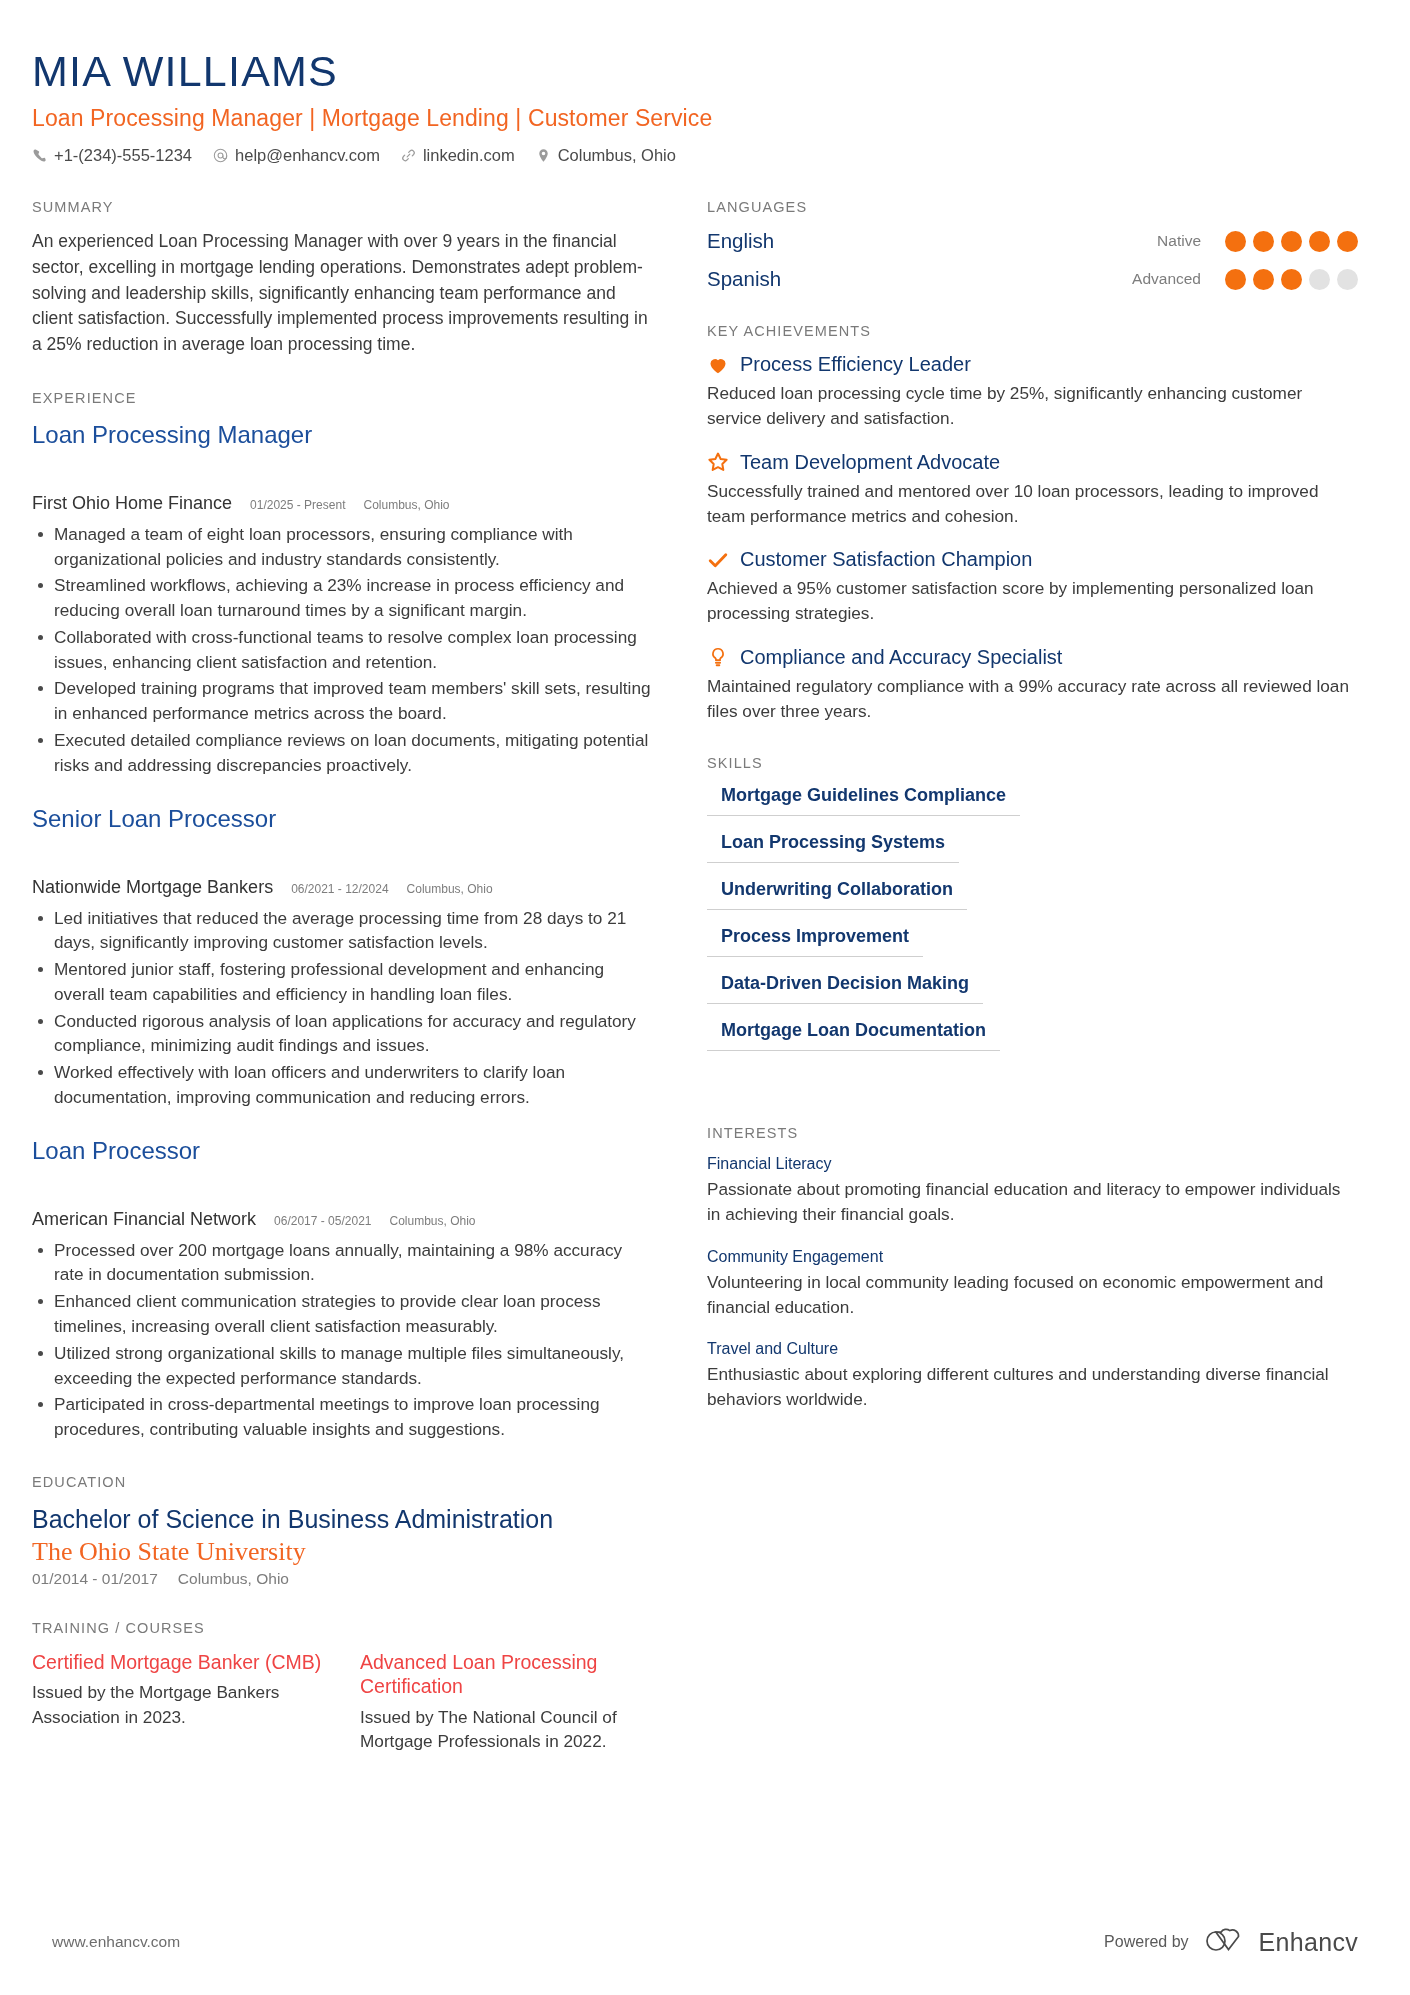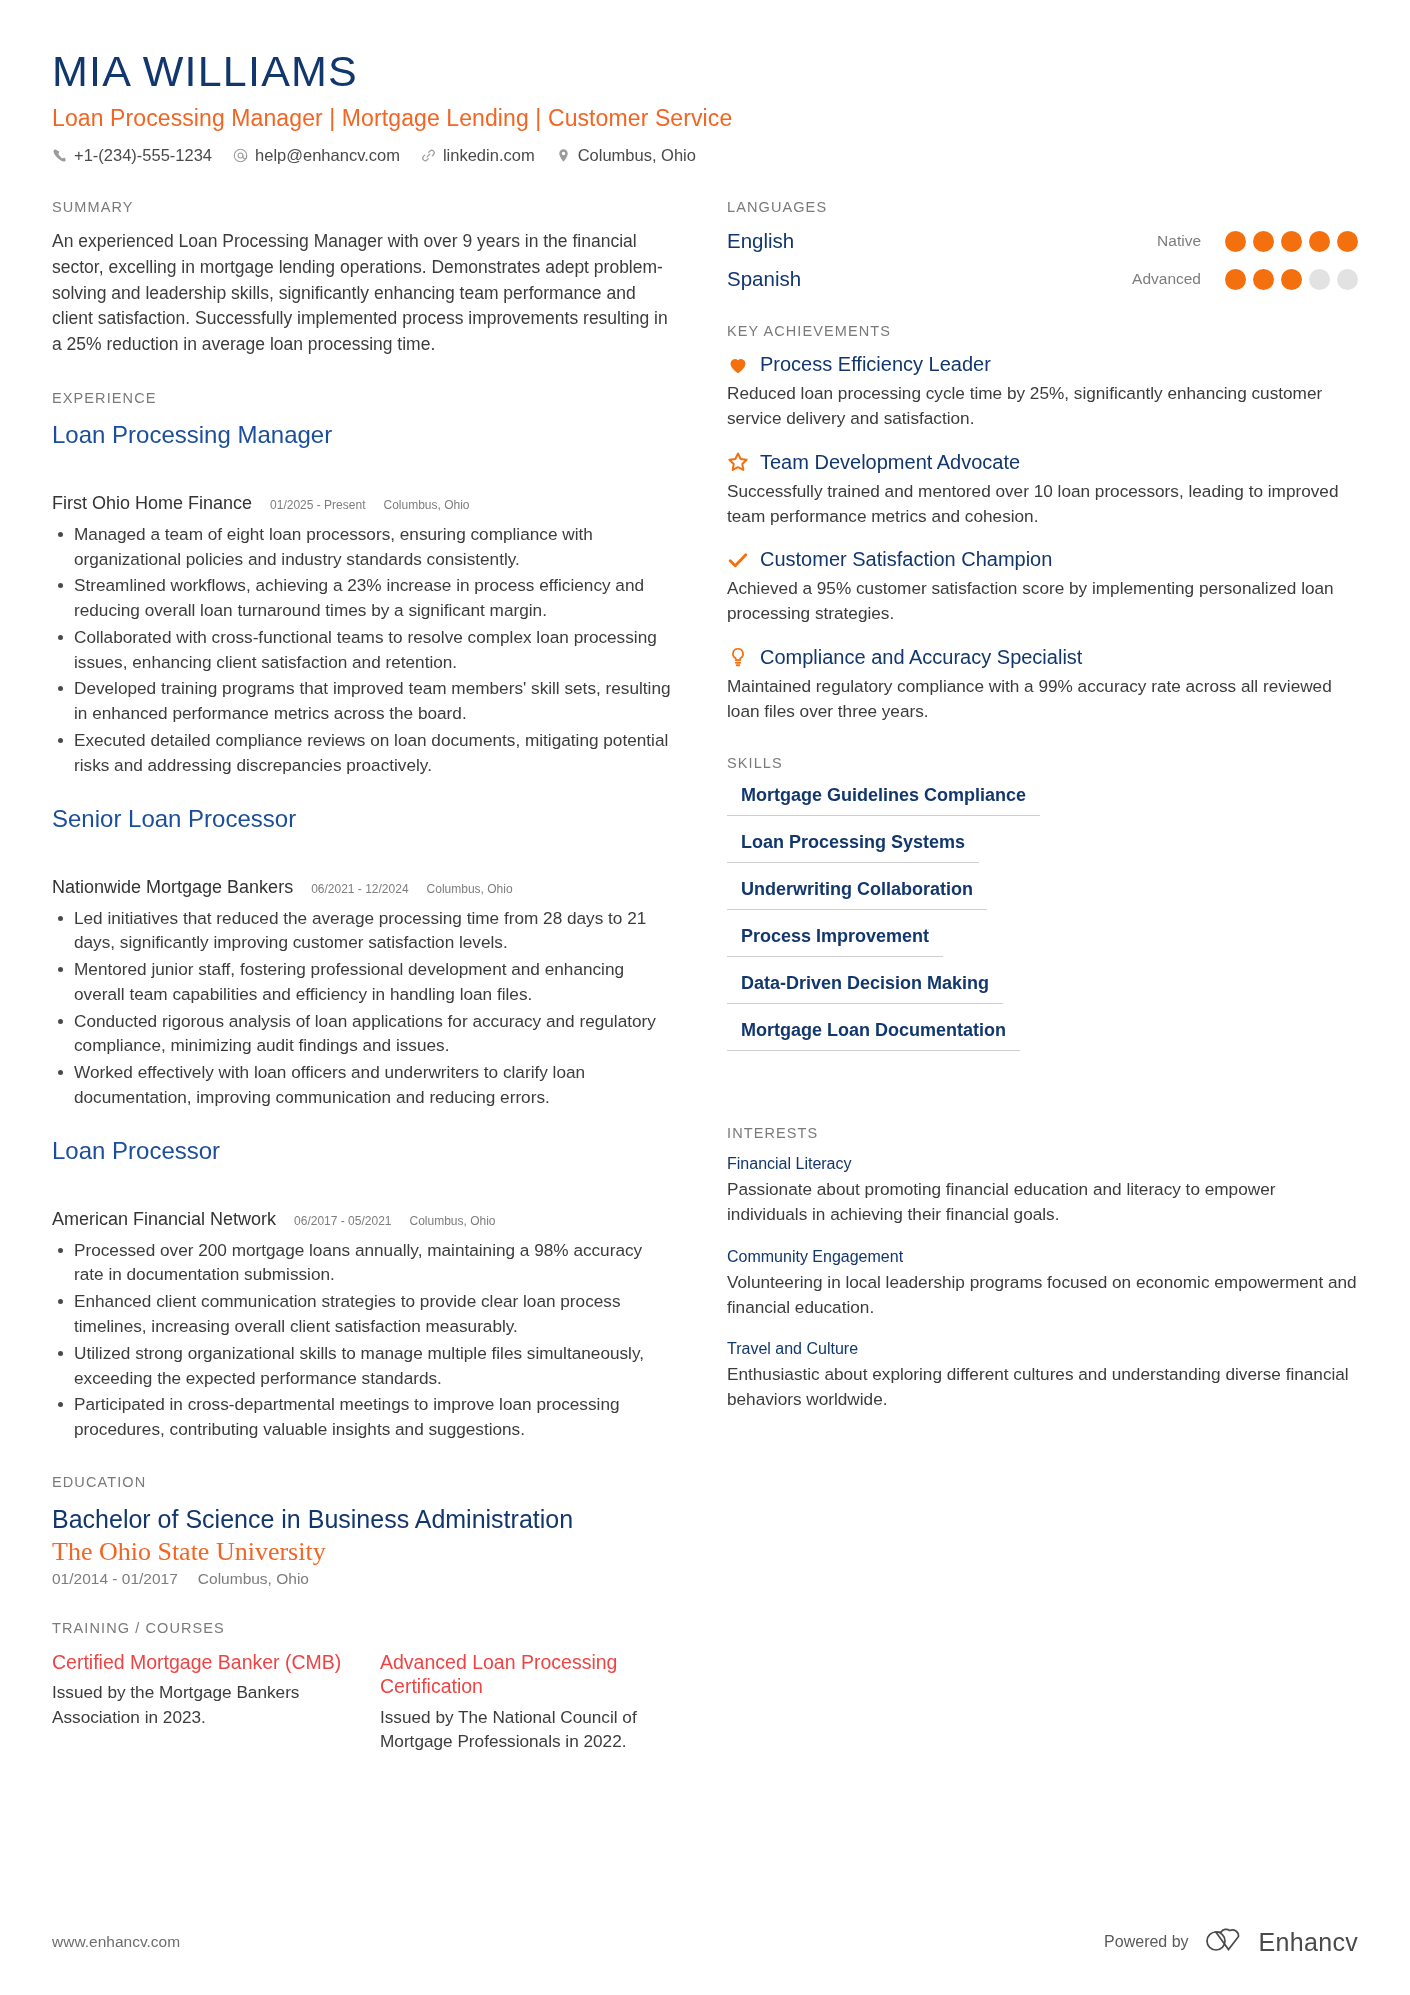--- a/index.html
+++ b/index.html
@@ -6,21 +6,21 @@
   html, body {
     width: 1410px;
     background: #ffffff;
     font-family: "Liberation Sans", sans-serif;
   }
   .page {
     position: relative;
     width: 1410px;
     min-height: 1995px;
     background: #fff;
-    padding: 48px 52px 0 52px;
+    padding: 48px 52px 0 32px;
   }
 
   
   .hdr-name {
     font-size: 43px;
     font-weight: 400;
     letter-spacing: 1.2px;
     color: #12376e;
     line-height: 1.1;
     margin-bottom: 10px;
@@ -489,21 +489,21 @@
 
       <div class="block">
         <div class="sec-title">INTERESTS</div>
         <div id="interests">
             <div class="interest">
               <div class="interest-title">Financial Literacy</div>
               <div class="interest-desc">Passionate about promoting financial education and literacy to empower individuals in achieving their financial goals.</div>
             </div>
             <div class="interest">
               <div class="interest-title">Community Engagement</div>
-              <div class="interest-desc">Volunteering in local leadership programs focused on economic empowerment and financial education.</div>
+              <div class="interest-desc">Volunteering in local community leading focused on economic empowerment and financial education.</div>
             </div>
             <div class="interest">
               <div class="interest-title">Travel and Culture</div>
               <div class="interest-desc">Enthusiastic about exploring different cultures and understanding diverse financial behaviors worldwide.</div>
             </div>
           </div>
       </div>
 
     </div>
   </div>

